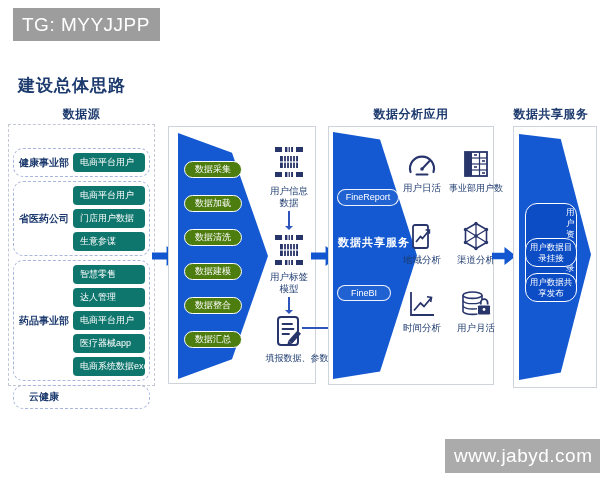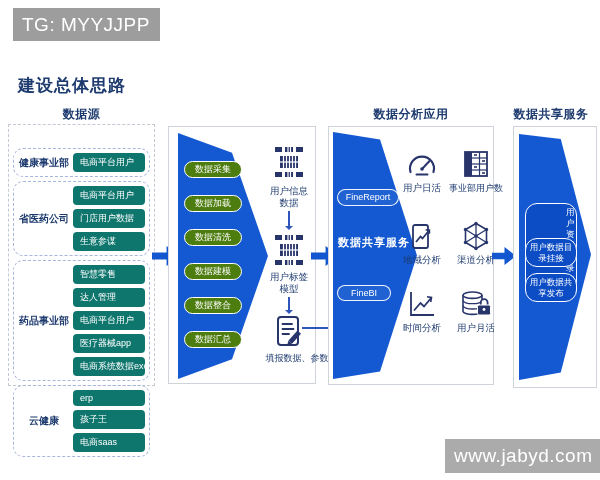--- a/index.html
+++ b/index.html
@@ -80,25 +80,20 @@
       <div class="gitems">
         <div class="pill">智慧零售</div>
         <div class="pill">达人管理</div>
         <div class="pill">电商平台用户</div>
         <div class="pill">医疗器械app</div>
         <div class="pill">电商系统数据excel</div>
       </div>
     </div>
     <div class="group">
       <div class="glabel">云健康</div>
-      <div class="gitems">
-        <div class="pill">erp</div>
-        <div class="pill">孩子王</div>
-        <div class="pill">电商saas</div>
-      </div>
     </div>
   </div>
 
   <div class="flow-arrow" style="left:152px;top:246px;width:28px;height:20px;"></div>
 
   <div id="lakepanel" class="panel">
     <div id="lakeshape" class="bigshape"></div>
     <div class="steppill" style="top:34px;">数据采集</div>
     <div class="steppill" style="top:68px;">数据加载</div>
     <div class="steppill" style="top:102px;">数据清洗</div>

